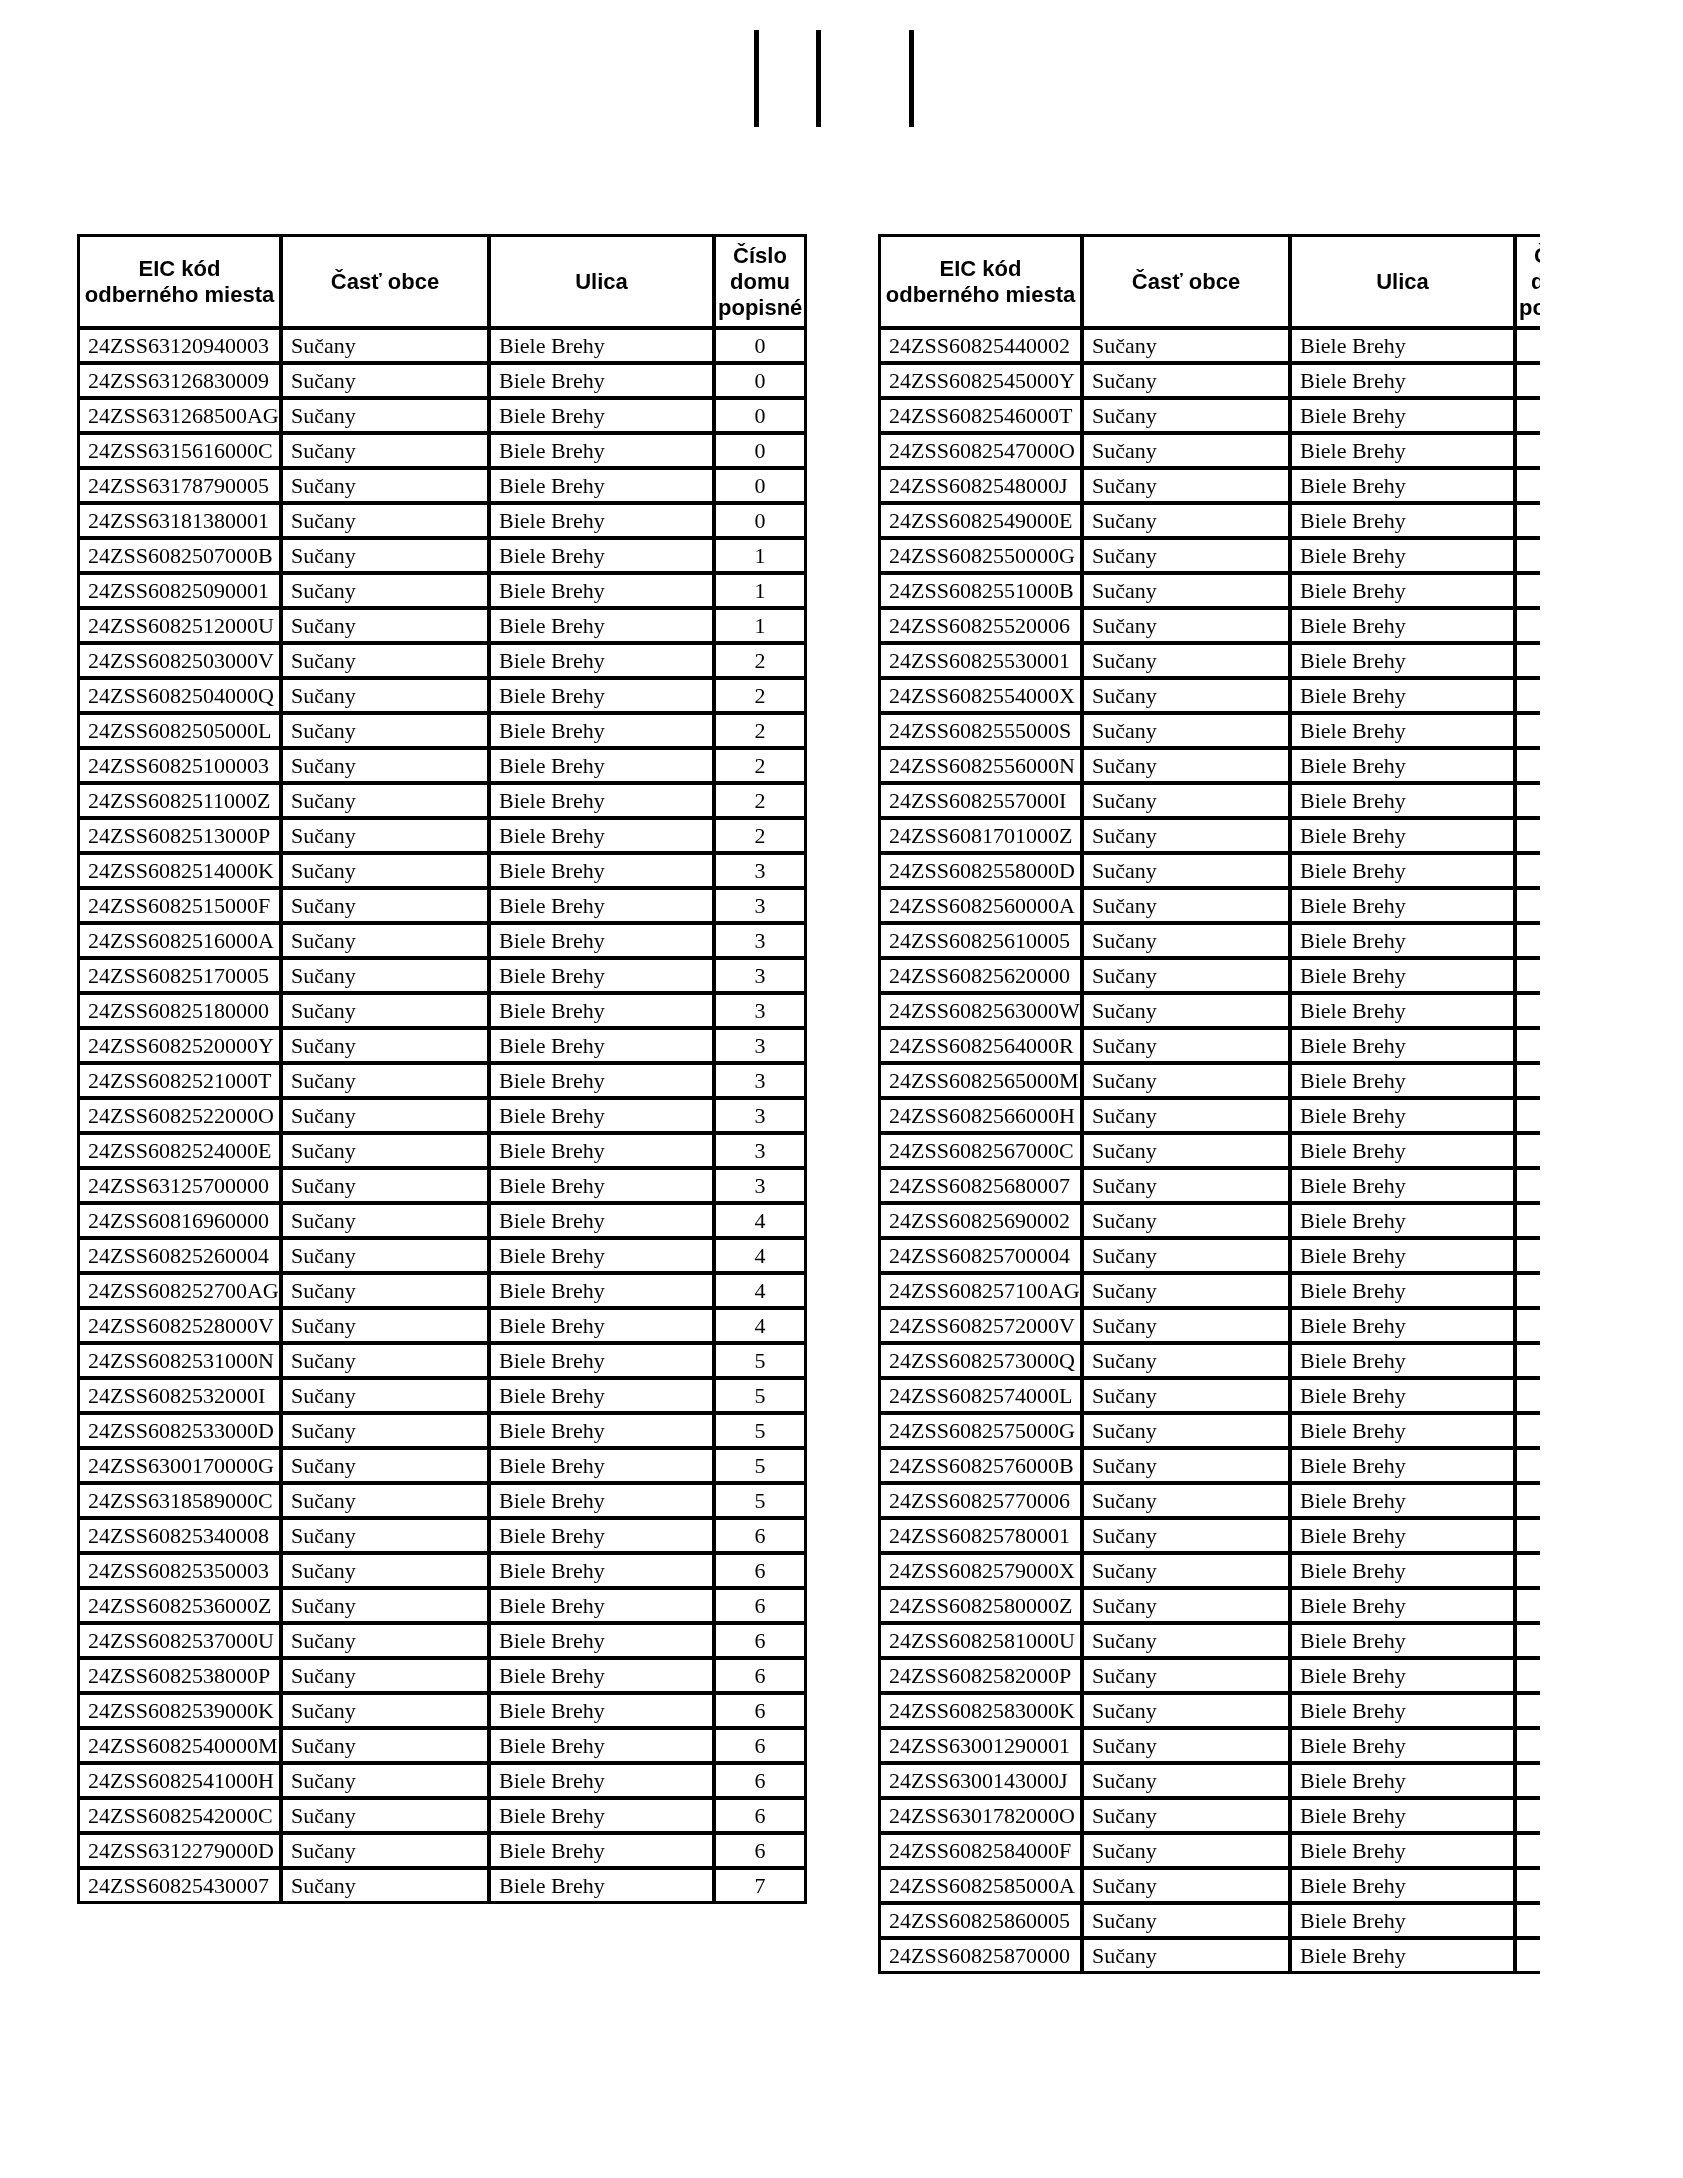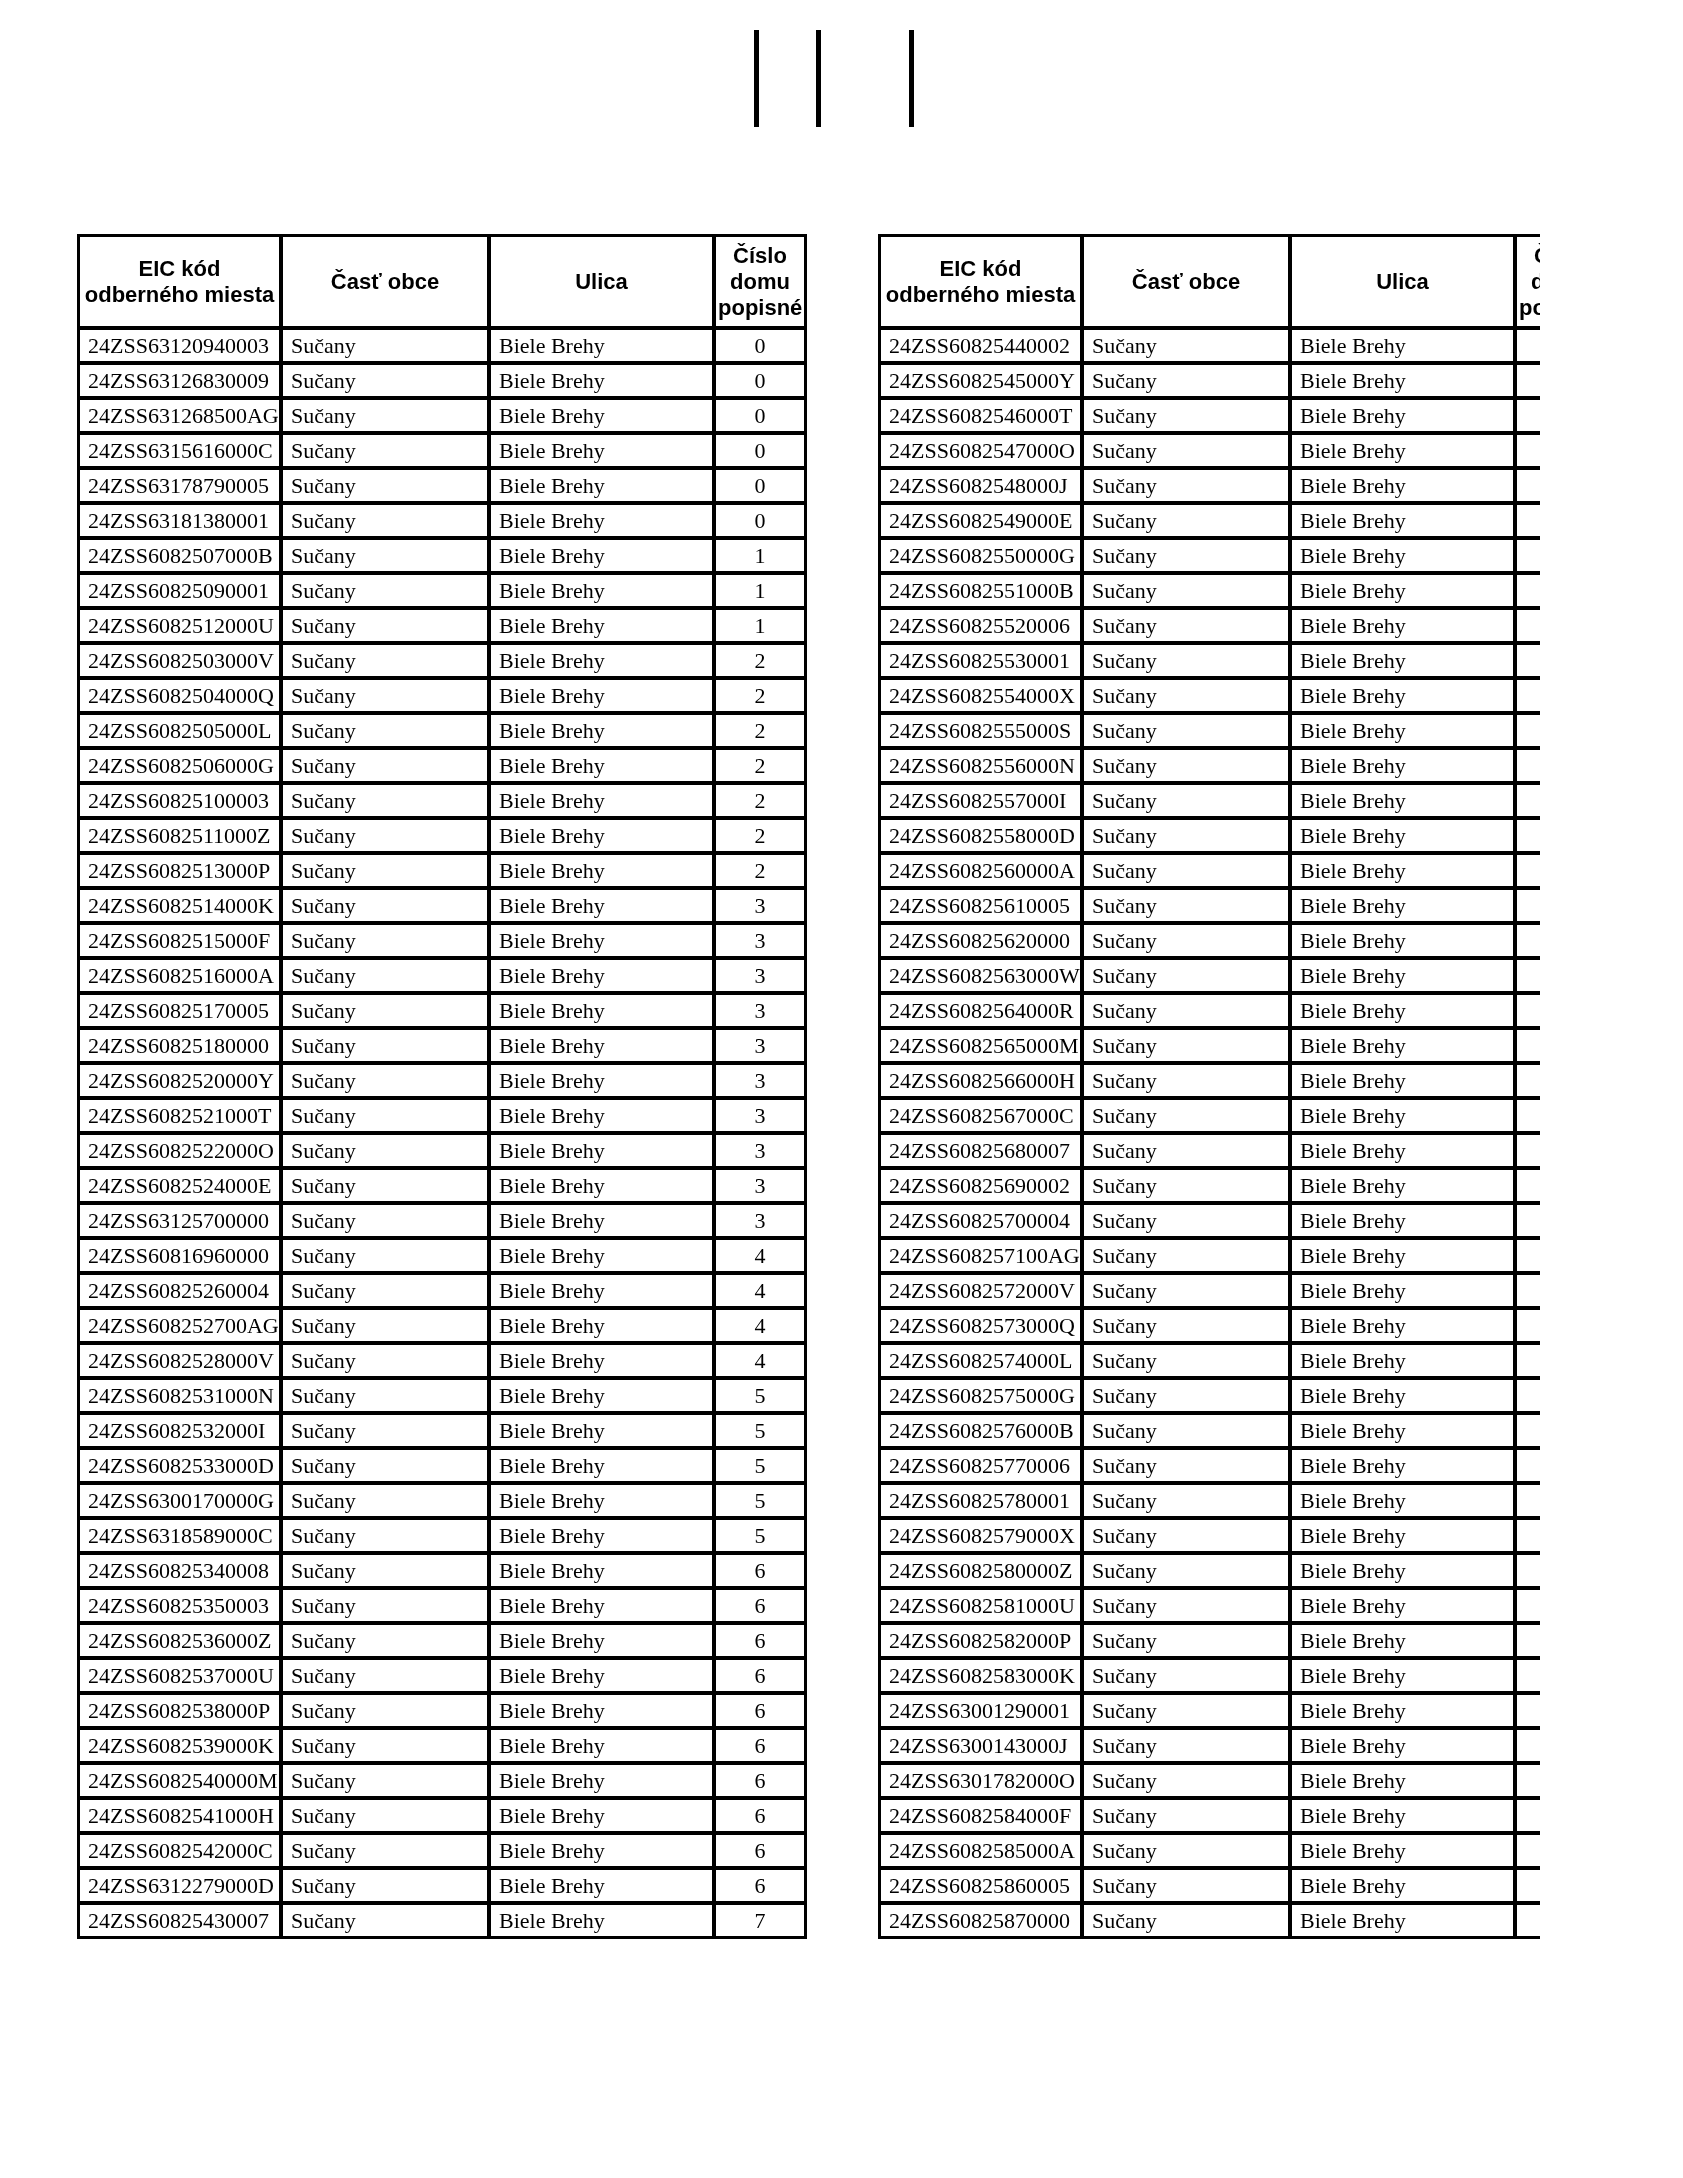--- a/index.html
+++ b/index.html
@@ -159,26 +159,20 @@
           <td class="c2">Biele Brehy</td>
           <td class="c3">2</td>
         </tr>
         <tr>
           <td class="c0">24ZSS6082505000L</td>
           <td class="c1">Sučany</td>
           <td class="c2">Biele Brehy</td>
           <td class="c3">2</td>
         </tr>
         <tr>
-          <td class="c0">24ZSS6082506000G</td>
-          <td class="c1">Sučany</td>
-          <td class="c2">Biele Brehy</td>
-          <td class="c3">2</td>
-        </tr>
-        <tr>
           <td class="c0">24ZSS60825100003</td>
           <td class="c1">Sučany</td>
           <td class="c2">Biele Brehy</td>
           <td class="c3">2</td>
         </tr>
         <tr>
           <td class="c0">24ZSS6082511000Z</td>
           <td class="c1">Sučany</td>
           <td class="c2">Biele Brehy</td>
           <td class="c3">2</td>
@@ -466,20 +460,26 @@
           <td class="c2">Biele Brehy</td>
           <td class="c3">8</td>
         </tr>
         <tr>
           <td class="c0">24ZSS6082557000I</td>
           <td class="c1">Sučany</td>
           <td class="c2">Biele Brehy</td>
           <td class="c3">8</td>
         </tr>
         <tr>
+          <td class="c0">24ZSS6081701000Z</td>
+          <td class="c1">Sučany</td>
+          <td class="c2">Biele Brehy</td>
+          <td class="c3">9</td>
+        </tr>
+        <tr>
           <td class="c0">24ZSS6082558000D</td>
           <td class="c1">Sučany</td>
           <td class="c2">Biele Brehy</td>
           <td class="c3">9</td>
         </tr>
         <tr>
           <td class="c0">24ZSS6082560000A</td>
           <td class="c1">Sučany</td>
           <td class="c2">Biele Brehy</td>
           <td class="c3">9</td>

